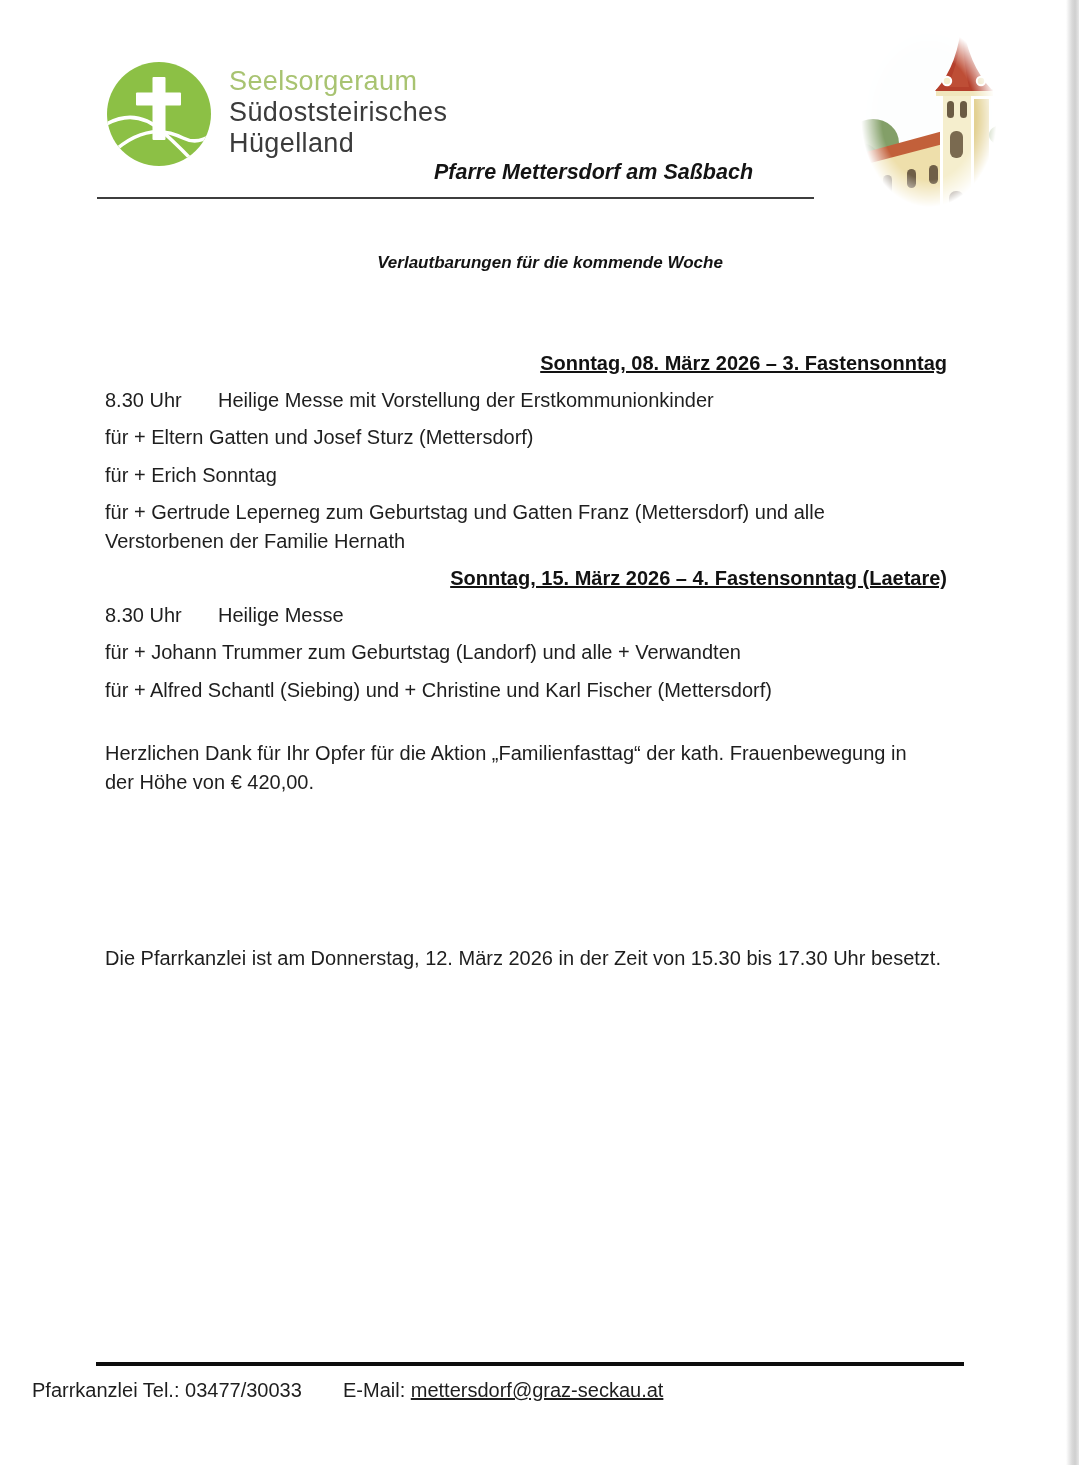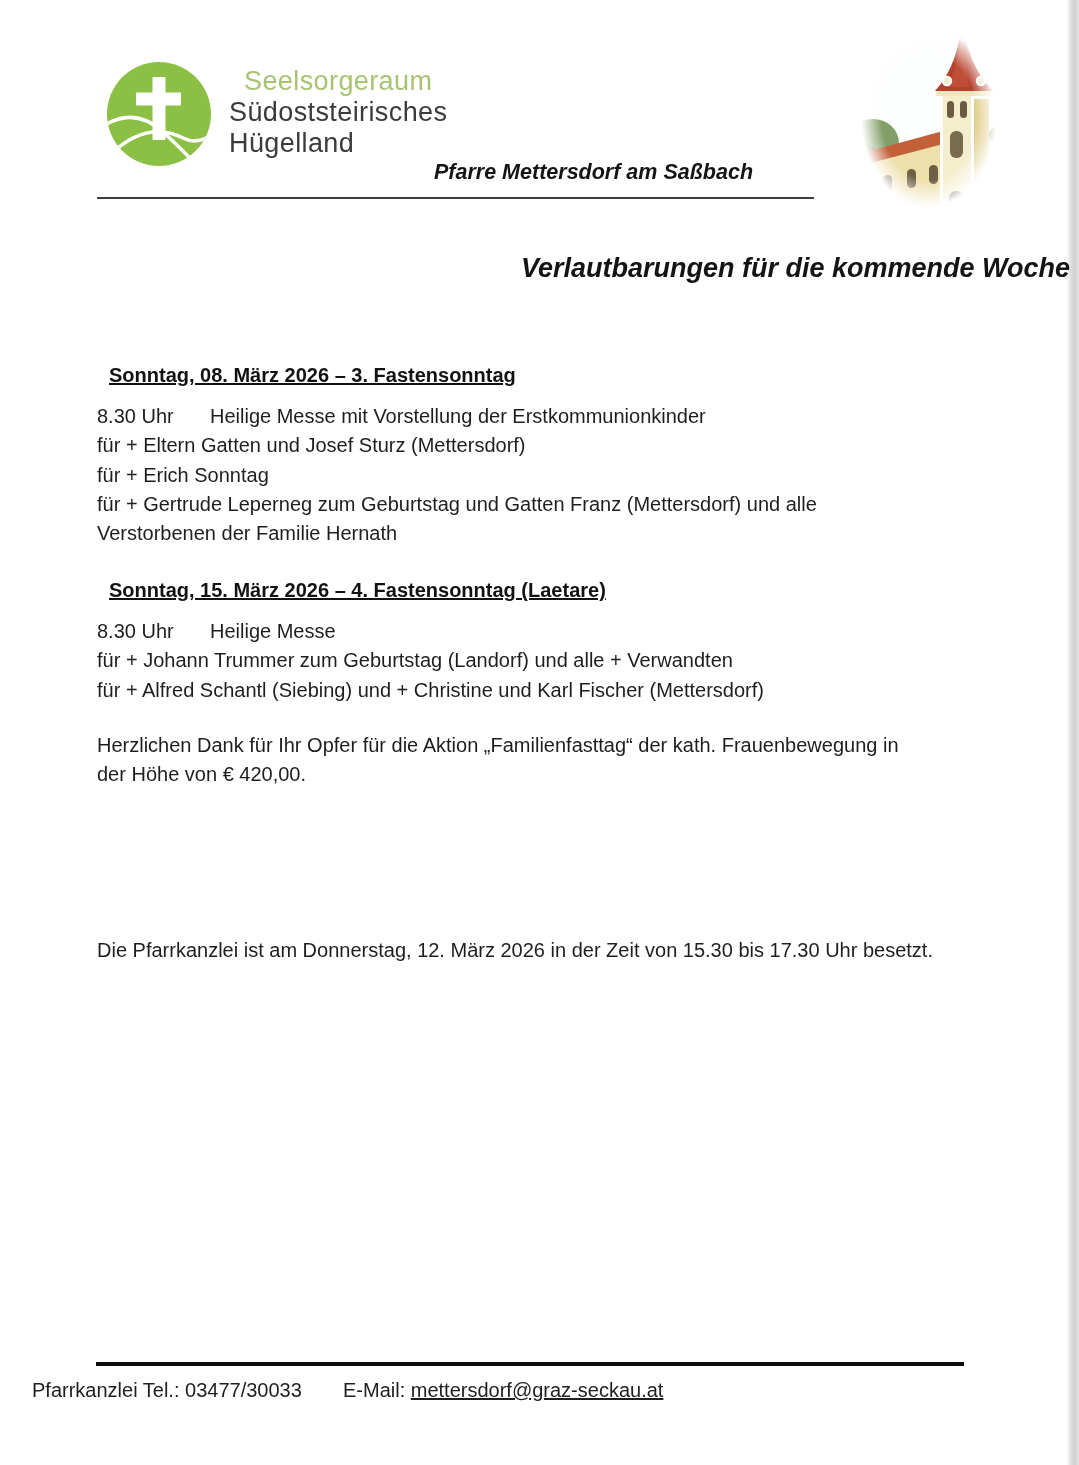--- a/index.html
+++ b/index.html
@@ -11,48 +11,48 @@
   .scan-edge{
     position:absolute; right:0; top:0; bottom:0; width:13px;
     background:linear-gradient(to right,#ffffff 0%,#dadada 45%,#cfcfcf 70%,#e6e6e6 100%);
   }
   
   .logo-badge{ position:absolute; left:107px; top:62px; width:104px; height:104px; }
   .logo-text{
     position:absolute; left:229px; top:66px;
     font-size:27px; line-height:31px; letter-spacing:.4px; color:#3b3b3b; font-weight:400;
   }
-  .logo-text .lt1{ color:var(--logo_text_green,#a8c371);text-align:center; }
+  .logo-text .lt1{ color:var(--logo_text_green,#a8c371); }
   .parish-line{
     position:absolute; left:428px; top:160px;
     font-size:21.5px; font-weight:700; font-style:italic; color:#141414;margin-left:6px;
   }
   .header-rule{
     position:absolute; left:97px; top:197px; width:717px; height:0;
     border-top:2px solid #3e3e3e;
   }
   .church-photo{
     position:absolute; left:843px; top:3px; width:172px; height:228px;
     -webkit-mask-image:radial-gradient(ellipse 50% 50% at 50% 50%, #000 55%, transparent 79%);
             mask-image:radial-gradient(ellipse 50% 50% at 50% 50%, #000 55%, transparent 79%);
   }
   .doc-title{
-    position:absolute; left:30px; top:253px; width:1040px; text-align:right;
-    font-size:27px; font-weight:700; font-style:italic; color:#141414;
+    position:absolute; left:30px; top:253px; width:1040px; text-align:center;
+    font-size:17px; font-weight:700; font-style:italic; color:#141414;
   }
   
   .sect, .note{
     position:absolute; left:97px; width:850px;
     font-size:20px; line-height:29.2px; color:#1e1e1e;
   }
   .sect h2{
-    margin:12px; font-size:20px; font-weight:700; line-height:29.2px;
-    text-decoration:underline; color:#121212;
+    margin:0; font-size:20px; font-weight:700; line-height:29.2px;
+    text-decoration:underline; color:#121212;text-align:right;
   }
-  .sect p, .note{ margin:0; }
+  .sect p, .note{ margin:8px; }
   .time-col{ display:inline-block; min-width:113px; }
   .pre{ white-space:pre-line; }
   .sect-1{ top:349px; }
   .sect-2{ top:564px; }
   .note-donation{ top:731px; }
   .note-office{ top:936px; width:920px; }
   
   .foot-rule{
     position:absolute; left:96px; top:1362px; width:868px; height:4px; background:#0d0d0d;
   }

